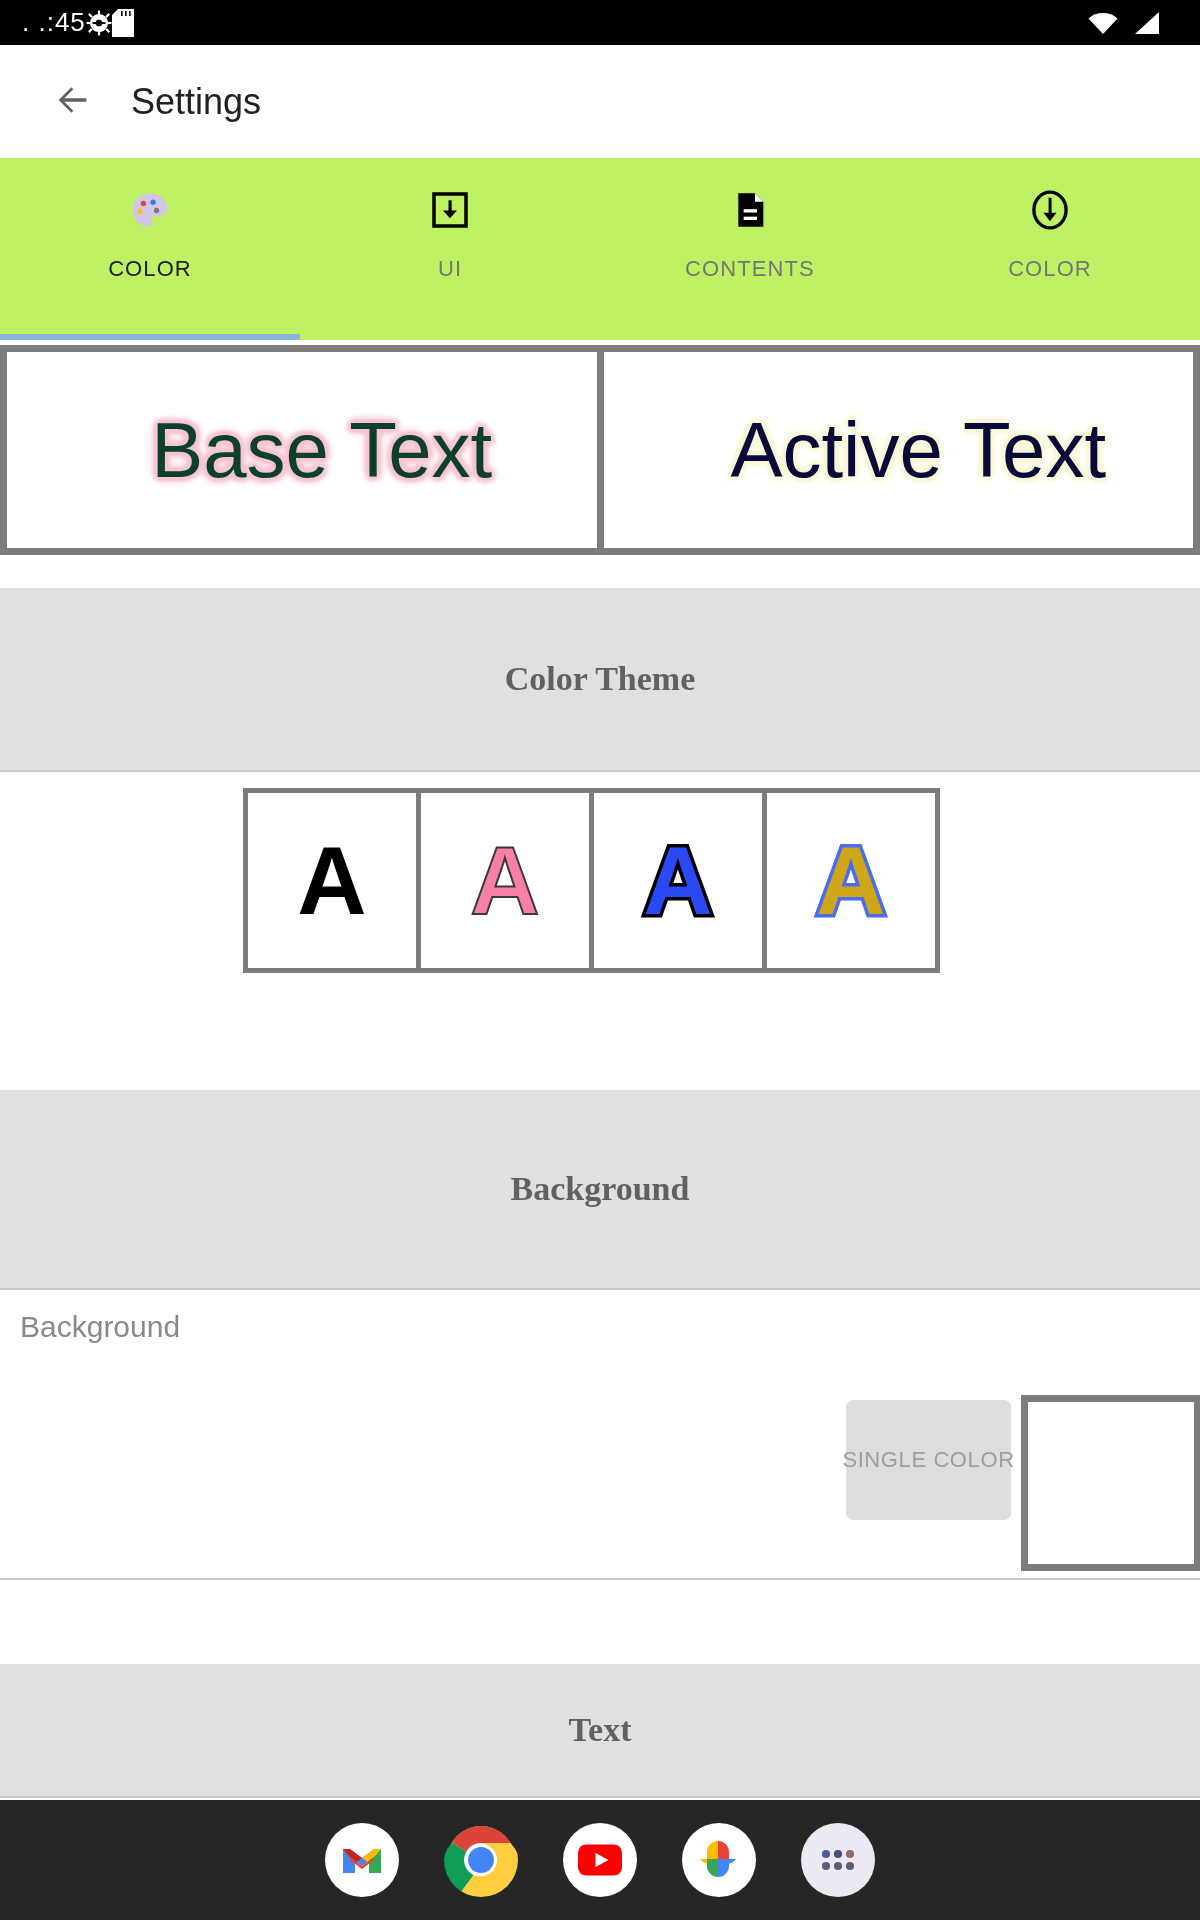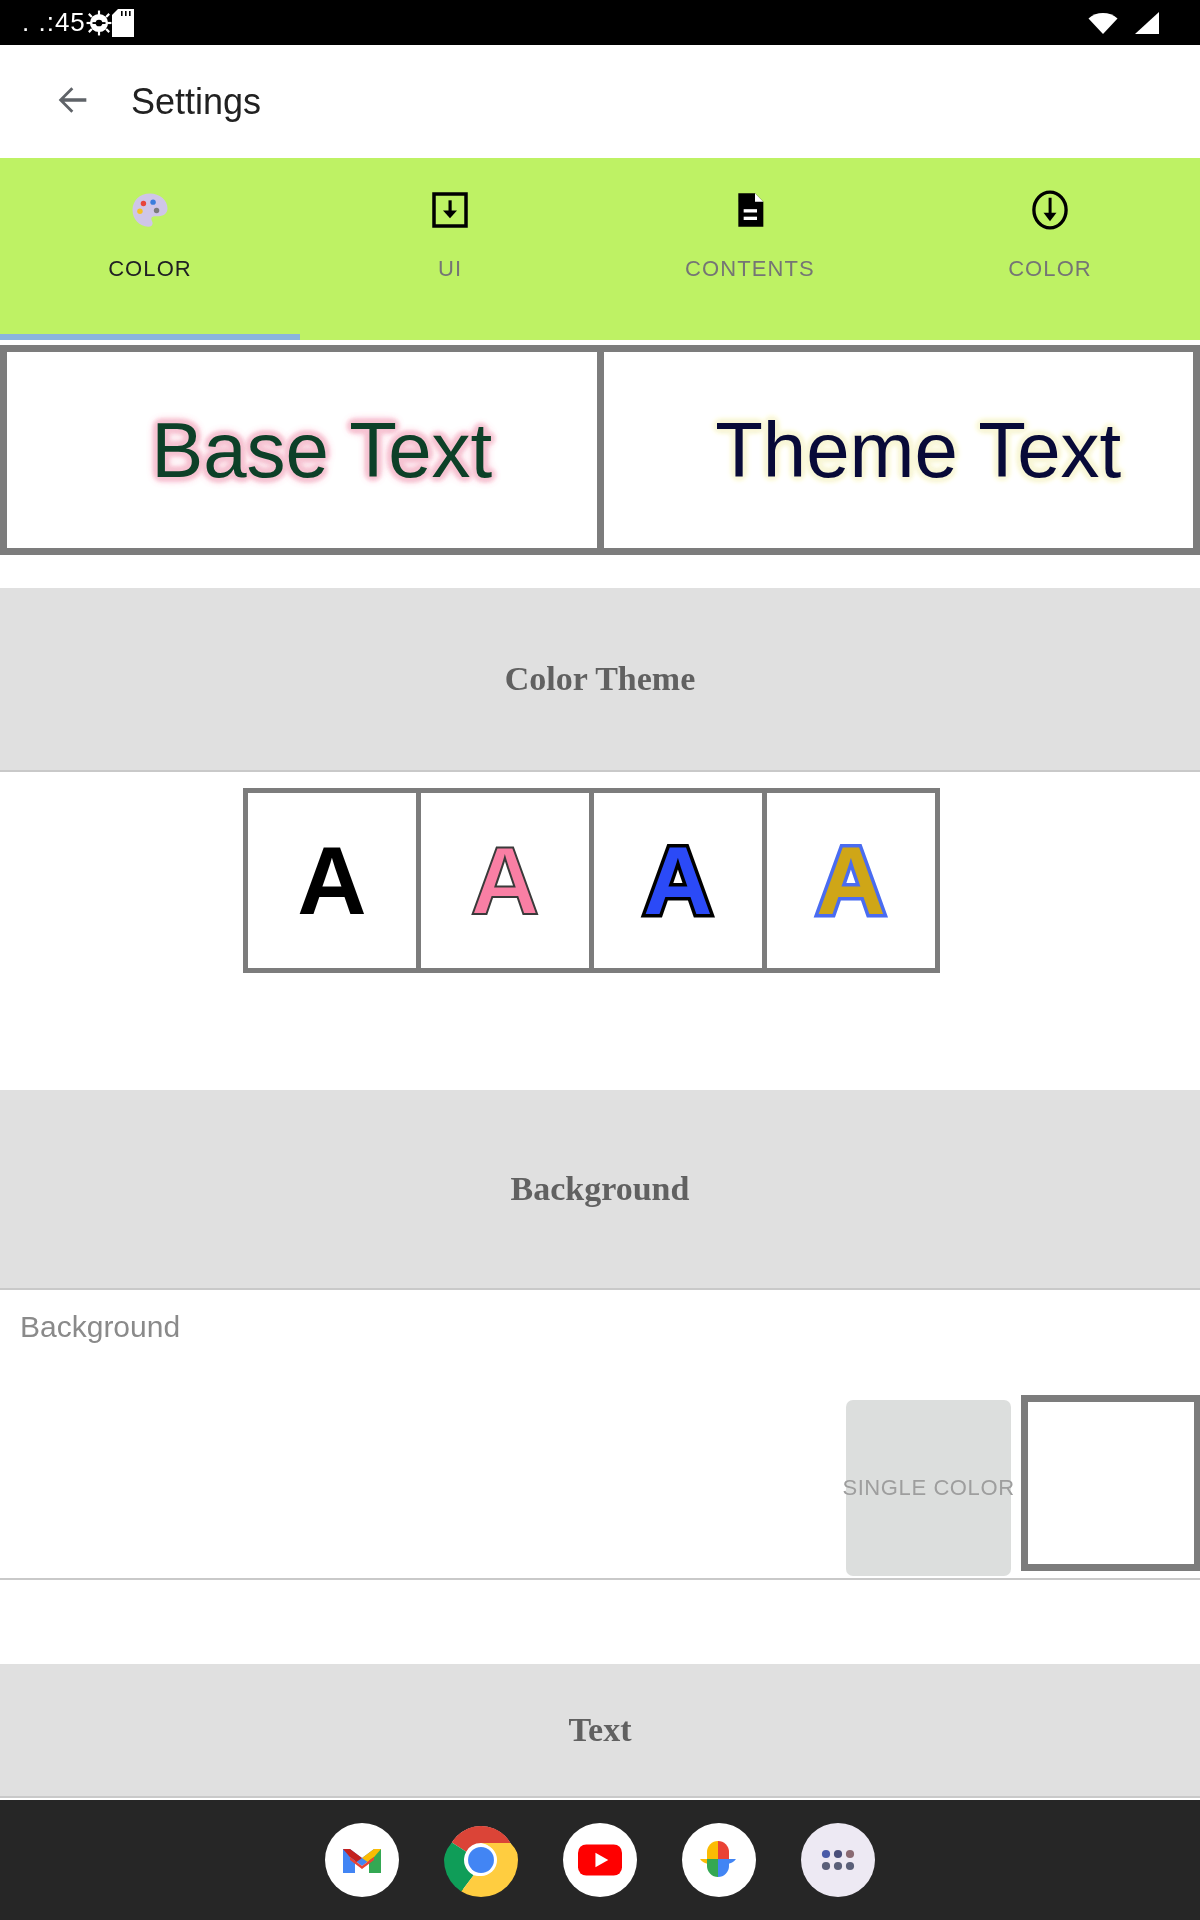--- a/index.html
+++ b/index.html
@@ -131,21 +131,21 @@
     position:absolute; top:1290px; left:0; width:1200px; height:290px;
     background:#fff;
   }
   .bg-row-label {
     position:absolute; top:20px; left:20px;
     font-size:30px; color:#8a8a8a;
     font-family:"Liberation Sans", sans-serif;
   }
   .single-color-btn {
     position:absolute; top:110px; left:846px;
-    width:165px; height:176px; background:#dcdedd;
+    width:165px; height:120px; background:#dcdedd;
     border-radius:7px; display:flex; align-items:center; justify-content:center;
     overflow:visible;
   }
   .single-color-btn span {
     font-size:22px; color:#9e9e9e; letter-spacing:0.6px; white-space:nowrap;
     font-family:"Liberation Sans", sans-serif;
   }
   .color-swatch-box {
     position:absolute; top:105px; left:1021px;
     width:180px; height:176px; background:#ffffff;
@@ -278,21 +278,21 @@
       </div>
       <div class="tab-label">COLOR</div>
     </div>
   </div>
 
   <div class="preview-row">
     <div class="preview-cell">
       <span class="preview-text base-text">Base Text</span>
     </div>
     <div class="preview-cell">
-      <span class="preview-text active-text">Theme Text</span>
+      <span class="preview-text active-text">Active Text</span>
     </div>
   </div>
 
   <div class="section-band" style="position:absolute; top:588px; left:0; height:182px;">
     <span class="band-title">Color Theme</span>
   </div>
   <div class="hr-line" style="position:absolute; top:770px; left:0;"></div>
 
   <div class="theme-area">
     <div class="swatch-strip">

